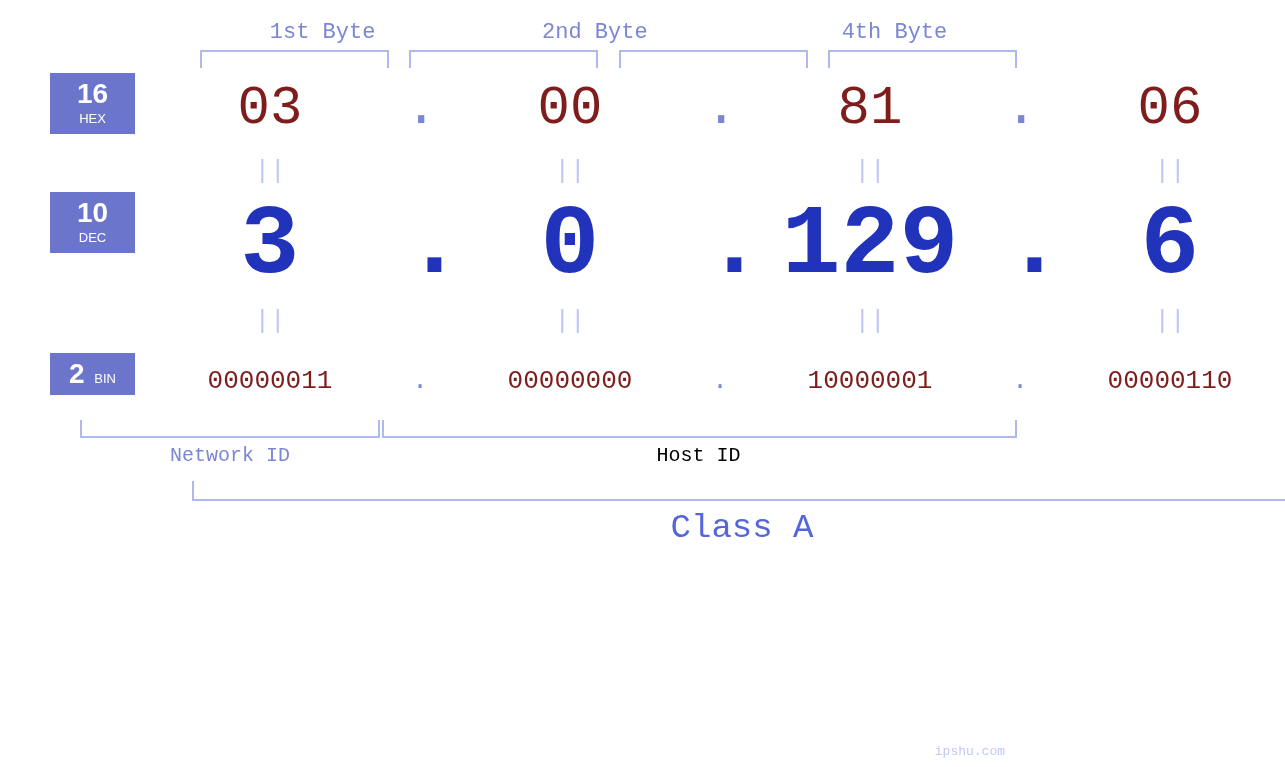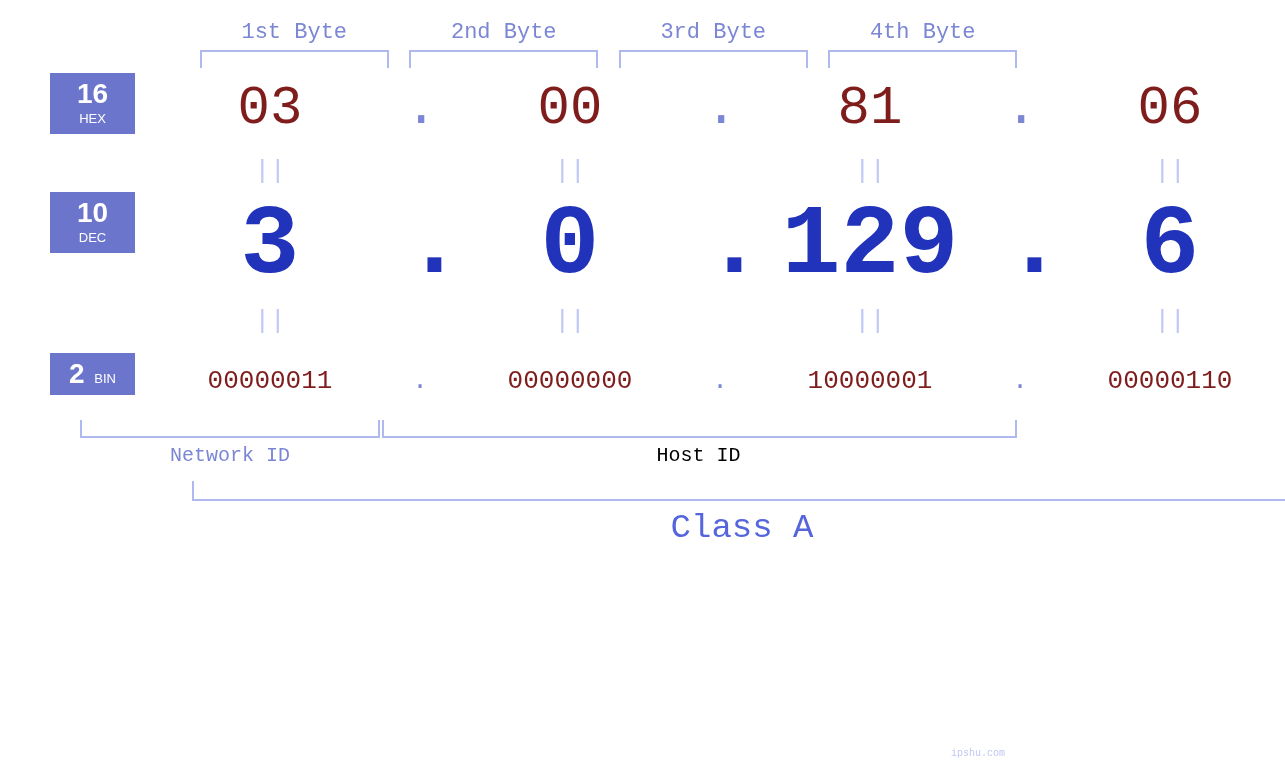--- a/index.html
+++ b/index.html
@@ -215,35 +215,34 @@
       font-size: 34px;
       font-family: 'Courier New', Courier, monospace;
       margin-top: 8px;
     }
 
     .wm {
       position: absolute;
       bottom: 8px;
       right: 12px;
       color: #c0c8f4;
-      font-size: 10px;
+      font-size: 13px;
       font-family: 'Courier New', Courier, monospace;
     }
   </style>
 </head>
 <body>
 
 <div class="full-layout">
 
   <div class="header-row">
     <div class="hdr">1st Byte</div>
     <div class="hdr-dot"></div>
     <div class="hdr">2nd Byte</div>
     <div class="hdr-dot"></div>
-    <div class="hdr">3rd Byte</div>
     <div class="hdr-dot"></div>
     <div class="hdr">4th Byte</div>
   </div>
 
   <div class="top-bracket-row">
     <div class="tb"></div>
     <div class="tb-dot"></div>
     <div class="tb"></div>
     <div class="tb-dot"></div>
     <div class="tb"></div>

